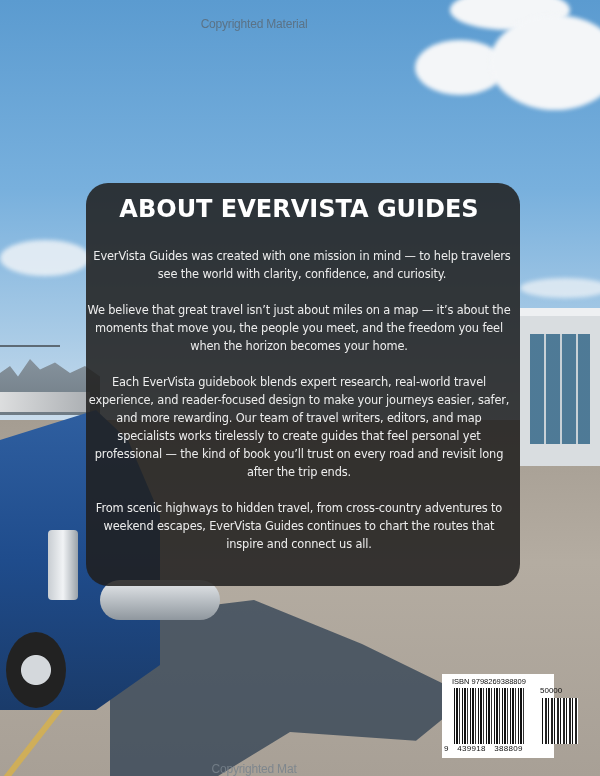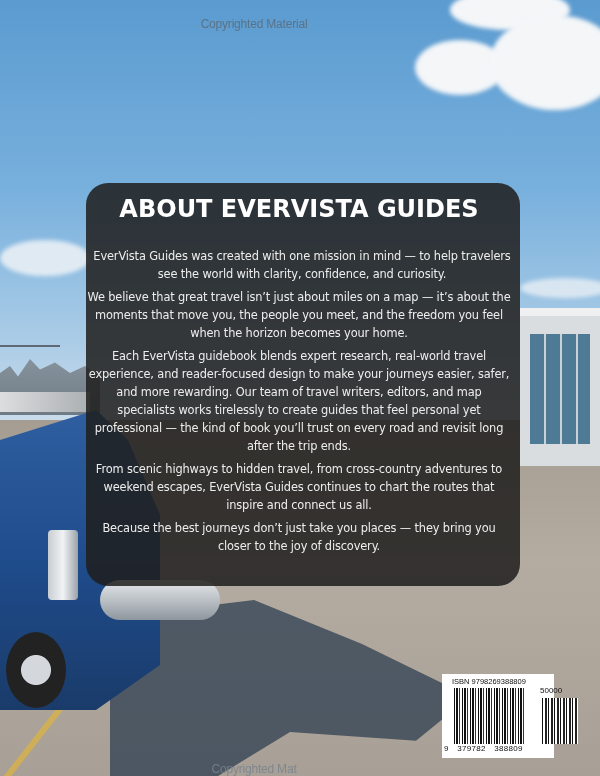--- a/index.html
+++ b/index.html
@@ -71,21 +71,21 @@
     }
     .panel h1 {
       margin: 0; font-family: "DejaVu Sans", sans-serif; font-weight: bold;
       font-size: 24px; letter-spacing: 0px; color: #ffffff; line-height: 40px;
     }
     .panel p {
       margin: 0; font-size: 11.4px; line-height: 18px; color: #ededed;
       font-family: "DejaVu Sans", sans-serif; letter-spacing: -0.15px;
     }
     .panel p.p1 { text-align: center; margin-top: 18px; padding-left: 6px; }
-    .panel p + p { margin-top: 5px; }
+    .panel p + p { margin-top: 18px; }
 
     .barcode {
       position: absolute; left: 442px; top: 674px; width: 112px; height: 84px;
       background: #ffffff; box-sizing: border-box; padding: 2px 12px;
     }
     .isbn-label { position: absolute; left: 10px; top: 3px; font-family: "Liberation Sans", sans-serif; font-size: 7.5px; color: #111; }
     .price-label { position: absolute; left: 98px; top: 12px; font-family: "Liberation Sans", sans-serif; font-size: 8px; color: #111; }
     .bars-main { position: absolute; left: 12px; top: 14px; width: 72px; height: 58px;
       background: repeating-linear-gradient(90deg, #111 0 1px, #fff 1px 2px, #111 2px 4px, #fff 4px 5px, #333 5px 6px, #fff 6px 8px); }
     .bars-add { position: absolute; left: 100px; top: 24px; width: 36px; height: 46px;
@@ -120,28 +120,27 @@
 </div>
 
 <div class="wm top">Copyrighted Material</div>
 
 <div class="panel">
   <h1>ABOUT EVERVISTA GUIDES</h1>
   <p class="p1">EverVista Guides was created with one mission in mind — to help travelers see the world with clarity, confidence, and curiosity.</p>
   <p>We believe that great travel isn’t just about miles on a map — it’s about the moments that move you, the people you meet, and the freedom you feel when the horizon becomes your home.</p>
   <p>Each EverVista guidebook blends expert research, real-world travel experience, and reader-focused design to make your journeys easier, safer, and more rewarding. Our team of travel writers, editors, and map specialists works tirelessly to create guides that feel personal yet professional — the kind of book you’ll trust on every road and revisit long after the trip ends.</p>
   <p>From scenic highways to hidden travel, from cross-country adventures to weekend escapes, EverVista Guides continues to chart the routes that inspire and connect us all.</p>
-  <p>Because the best journeys don’t just take you places — they bring you closer to the joy of discovery.</p>
 </div>
 
 <div class="barcode">
   <div class="isbn-label">ISBN 9798269388809</div>
   <div class="price-label">50000</div>
   <div class="bars-main"></div>
   <div class="bars-add"></div>
   <div class="bar-digits">
     <span>9</span>
-    <span>379782</span>
+    <span>439918</span>
     <span>388809</span>
   </div>
 </div>
 
 <div class="wm bottom">Copyrighted Mat</div>
 
 </body></html>

